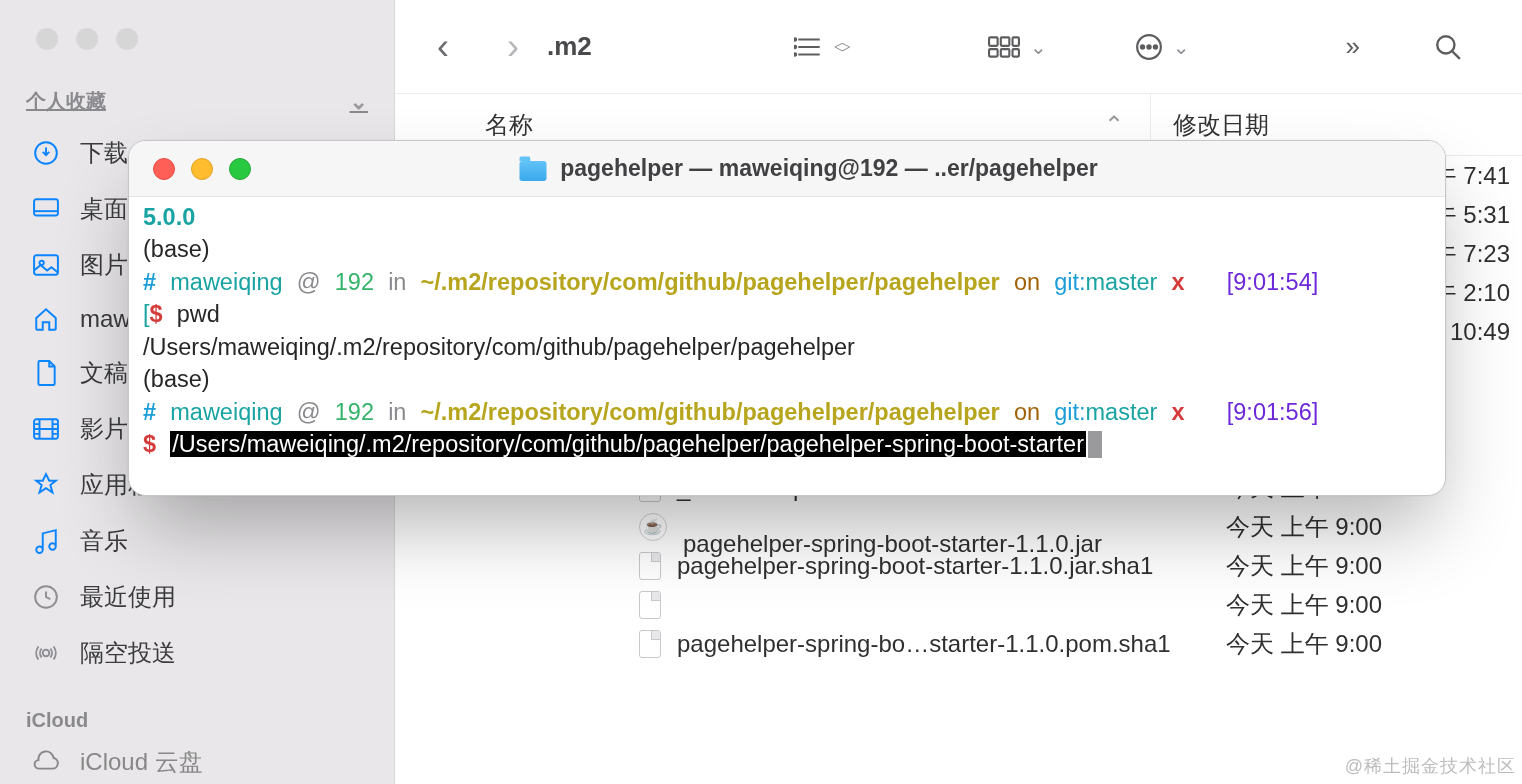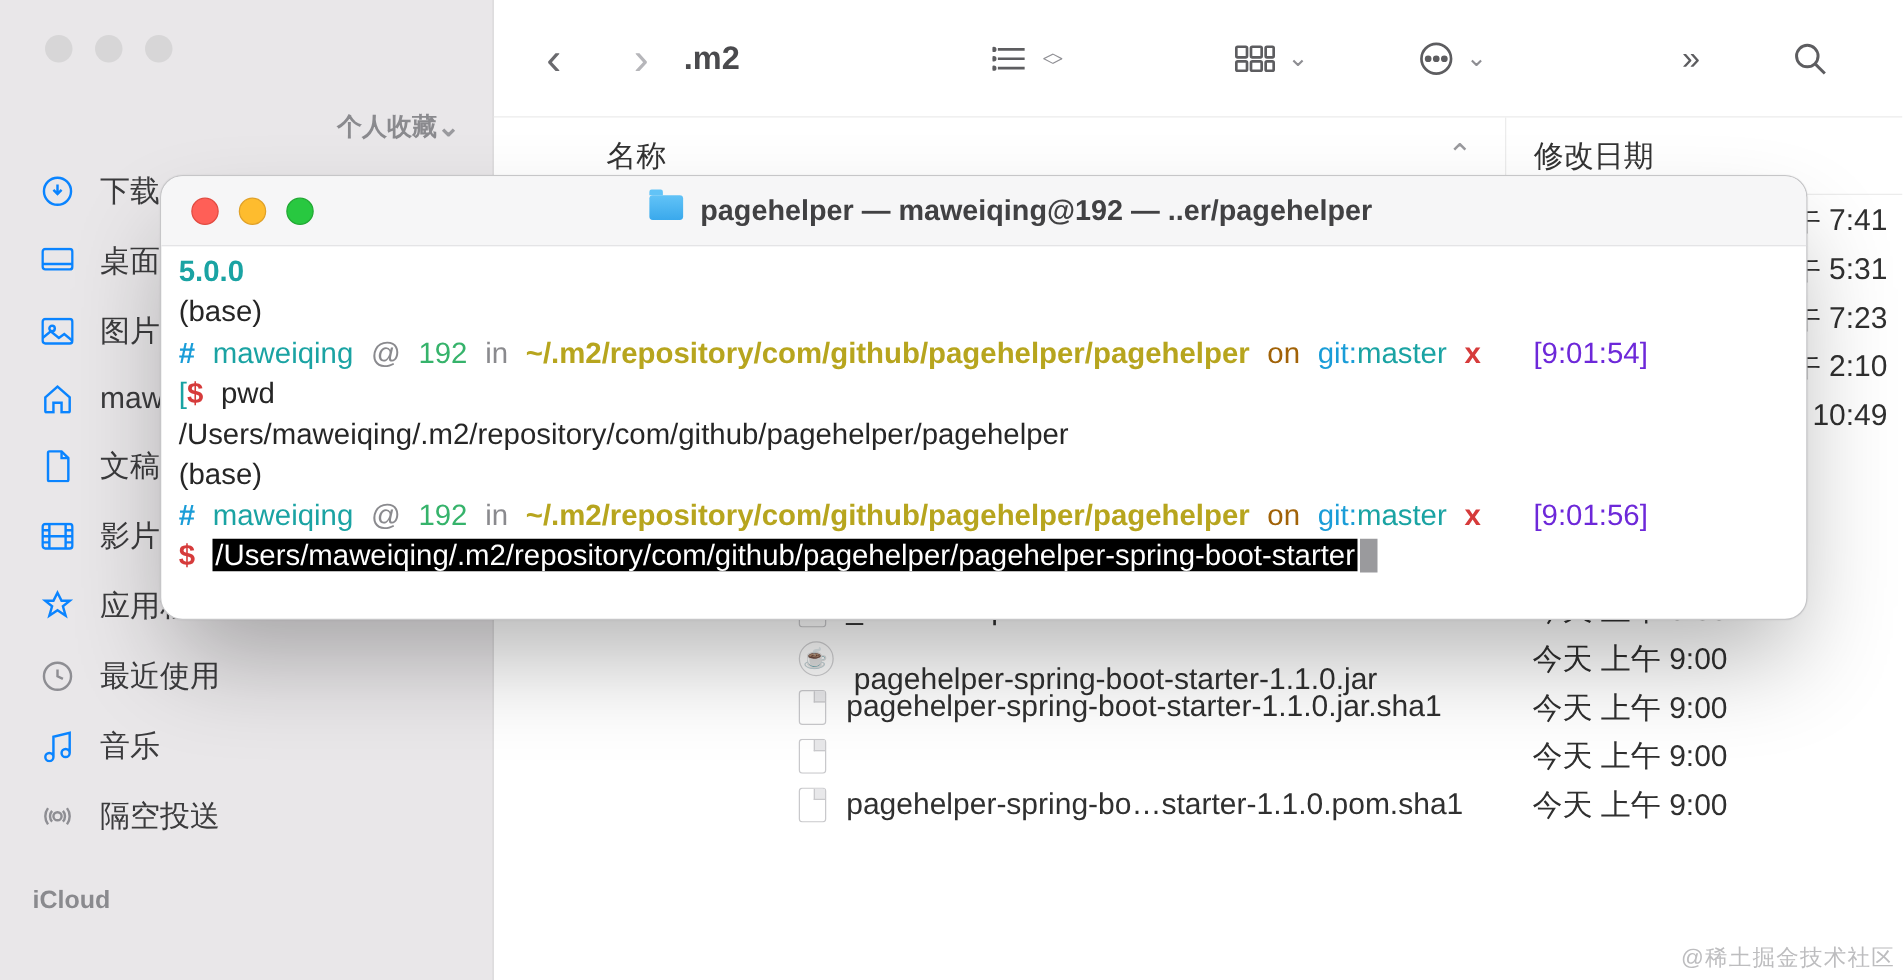--- a/index.html
+++ b/index.html
@@ -4,41 +4,41 @@
 <style>
   * { margin:0; padding:0; box-sizing:border-box; font-family:-apple-system,BlinkMacSystemFont,"Helvetica Neue",sans-serif; }
   body { width:1522px; height:784px; background:#fff; overflow:hidden; position:relative; }
 
   
   .finder { position:absolute; inset:0; display:flex; flex-direction:row; }
   .sidebar { width:395px; background:#e9e7e9; border-right:1px solid #d9d7d9; padding-top:14px; font-size:24px; color:#4a4a4a; }
   .traffic-finder { display:flex; gap:18px; padding:14px 0 32px 36px; }
   .dot { width:22px; height:22px; border-radius:50%; background:#d7d6d7; }
   .sb-section { padding:0 26px; }
-  .sb-header { display:flex; align-items:center; justify-content:flex-end; font-size:20px; color:#8a8a8e; font-weight:600; padding:6px 0 10px 0; }
+  .sb-header { display:flex; align-items:center; justify-content:space-between; font-size:20px; color:#8a8a8e; font-weight:600; padding:6px 0 10px 0;text-decoration:underline; }
   .sb-header .chev { font-size:22px; color:#9a9a9e; }
   .sb-item { display:flex; align-items:center; gap:20px; padding:12px 6px; color:#3b3b3d; font-size:24px; cursor:default; }
   .sb-item .ic { width:28px; height:28px; display:flex; align-items:center; justify-content:center; color:#0a84ff; }
   .sb-item .ic.gray { color:#8e8e93; }
   .sb-cloud { padding:28px 26px 0 26px; font-size:20px; color:#8a8a8e; font-weight:600; }
   .sb-cloud-item { display:flex; align-items:center; gap:20px; padding:14px 32px 0 32px; font-size:24px; color:#888; }
 
   .main { flex:1; display:flex; flex-direction:column; }
   .toolbar { height:94px; border-bottom:1px solid #ececec; display:flex; align-items:center; padding:0 60px 0 42px; gap:28px; color:#6a6a6e; }
   .nav-arrows { display:flex; gap:58px; font-size:36px; color:#b6b6ba; }
   .nav-arrows .cur { color:#6a6a6e; }
   .loc { font-size:26px; font-weight:600; color:#4a4a4d; }
   .tb-spacer { flex:1; }
   .tb-btn { display:flex; align-items:center; gap:10px; color:#5d5d60; font-size:26px; }
   .tb-btn svg { display:block; }
 
   .list-header { height:62px; border-bottom:1px solid #ececec; display:flex; align-items:center; font-size:24px; color:#333; }
   .lh-name { flex:1; display:flex; align-items:center; justify-content:space-between; padding:0 26px 0 90px; }
   .lh-name .chev { color:#9a9a9e; font-size:24px; }
-  .lh-date { width:318px; padding-left:22px; border-left:1px solid #ececec; height:100%; display:flex; align-items:center; }
+  .lh-date { width:372px; padding-left:22px; border-left:1px solid #ececec; height:100%; display:flex; align-items:center; }
 
   .file-list { font-size:24px; color:#303030; }
   .row { height:39px; display:flex; align-items:center; }
   .row .filler { flex:1; display:flex; align-items:center; overflow:hidden; white-space:nowrap; }
   .row .date { width:318px; padding-left:22px; white-space:nowrap; }
   .row .date.right { text-align:right; padding-right:12px; }
   .disclose { width:22px; text-align:center; color:#7a7a7e; font-size:18px; display:inline-block; }
   .folder { width:30px; height:22px; background:linear-gradient(#62c3f7,#3aa9ec); border-radius:3px; display:inline-block; position:relative; }
   .folder::before { content:""; position:absolute; top:-5px; left:0; width:12px; height:5px; background:#62c3f7; border-radius:2px 2px 0 0; }
   .doc { width:22px; height:28px; background:#fff; border:1px solid #c9c9cc; border-radius:3px; display:inline-block; position:relative; }
@@ -53,21 +53,21 @@
   .terminal { position:absolute; left:128px; top:140px; width:1318px; height:356px;
               background:#fff; border:1px solid #c6c6c8; border-radius:18px;
               box-shadow:0 40px 80px -12px rgba(0,0,0,.30),0 0 0 1px rgba(0,0,0,.02);
               overflow:hidden; display:flex; flex-direction:column; }
   .term-title { height:56px; display:flex; align-items:center; background:#f6f6f7; border-bottom:1px solid #e4e4e6; font-size:23px; font-weight:600; color:#414143; }
   .term-traffic { display:flex; gap:16px; padding:0 20px 0 24px; }
   .tdot { width:22px; height:22px; border-radius:50%; }
   .tdot.r { background:#ff5f57; border:1px solid #e24b41; }
   .tdot.y { background:#febc2e; border:1px solid #e0a128; }
   .tdot.g { background:#28c840; border:1px solid #22a934; }
-  .term-title-txt { flex:1; text-align:center; padding-right:100px; display:flex; align-items:flex-start; justify-content:center; gap:12px; }
+  .term-title-txt { flex:1; text-align:center; padding-right:100px; display:flex; align-items:flex-end; justify-content:center; gap:12px; }
   .term-title-txt .folder { transform:scale(.9); }
   .term-body { flex:1; padding:4px 14px 8px 14px; font-family:"SF Mono",Menlo,Consolas,monospace; font-size:23.5px; line-height:1.38; white-space:pre-wrap; word-break:break-all; color:#262626; }
   .c-teal { color:#1aa3a3; font-weight:600; }
   .c-base { color:#262626; }
   .c-hash { color:#1a9dd8; font-weight:600; }
   .c-user { color:#1aa3a3; }
   .c-at   { color:#8a8a8e; }
   .c-host { color:#36b36b; }
   .c-path { color:#b7a51e; font-weight:600; }
   .c-on   { color:#a16207; }
@@ -152,47 +152,53 @@
         </div>
       <div class="sb-item">
           <span class="ic">
             <svg width="26" height="26" viewBox="0 0 24 24" fill="none" stroke="currentColor" stroke-width="1.8">
               <path d="M12 2l3 6h6l-5 4 2 7-6-4-6 4 2-7-5-4h6z"></path>
             </svg>
           </span>
           <span>应用程序</span>
         </div>
       <div class="sb-item">
+          <span class="ic">
+            <svg width="24" height="26" viewBox="0 0 22 24" fill="none" stroke="currentColor" stroke-width="1.8">
+              <path d="M8 20a3 3 0 11-6 0 3 3 0 016 0zM20 17a3 3 0 11-6 0 3 3 0 016 0zM8 20V5l12-3v15"></path>
+            </svg>
+          </span>
+          <span>音乐</span>
+        </div>
+      <div class="sb-item">
           <span class="ic gray">
             <svg width="26" height="26" viewBox="0 0 24 24" fill="none" stroke="currentColor" stroke-width="1.8">
               <circle cx="12" cy="12" r="10"></circle>
               <path d="M12 7v5l4 2"></path>
             </svg>
           </span>
           <span>最近使用</span>
         </div>
       <div class="sb-item">
-          <span class="ic">
-            <svg width="24" height="26" viewBox="0 0 22 24" fill="none" stroke="currentColor" stroke-width="1.8">
-              <path d="M8 20a3 3 0 11-6 0 3 3 0 016 0zM20 17a3 3 0 11-6 0 3 3 0 016 0zM8 20V5l12-3v15"></path>
-            </svg>
-          </span>
-          <span>音乐</span>
-        </div>
-      <div class="sb-item">
           <span class="ic gray">
             <svg width="26" height="26" viewBox="0 0 24 24" fill="none" stroke="currentColor" stroke-width="1.8">
               <circle cx="12" cy="12" r="3"></circle>
               <path d="M5 18a10 10 0 010-12M19 6a10 10 0 010 12M8 16a6 6 0 010-8M16 8a6 6 0 010 8"></path>
             </svg>
           </span>
           <span>隔空投送</span>
         </div>
     </div>
     <div class="sb-cloud">iCloud</div>
+    <div class="sb-cloud-item">
+        <span class="ic gray"><svg width="28" height="20" viewBox="0 0 26 18" fill="none" stroke="currentColor" stroke-width="1.8">
+            <path d="M7 17h12a5 5 0 001-9.9A7 7 0 006 9a4 4 0 001 8z"></path>
+          </svg></span>
+        <span>iCloud 云盘</span>
+      </div>
   </div>
 
   <div class="main">
     <div class="toolbar">
       <div class="nav-arrows">
         <span class="cur">‹</span>
         <span>›</span>
       </div>
       <span class="loc">.m2</span>
       <span class="tb-spacer"></span>

